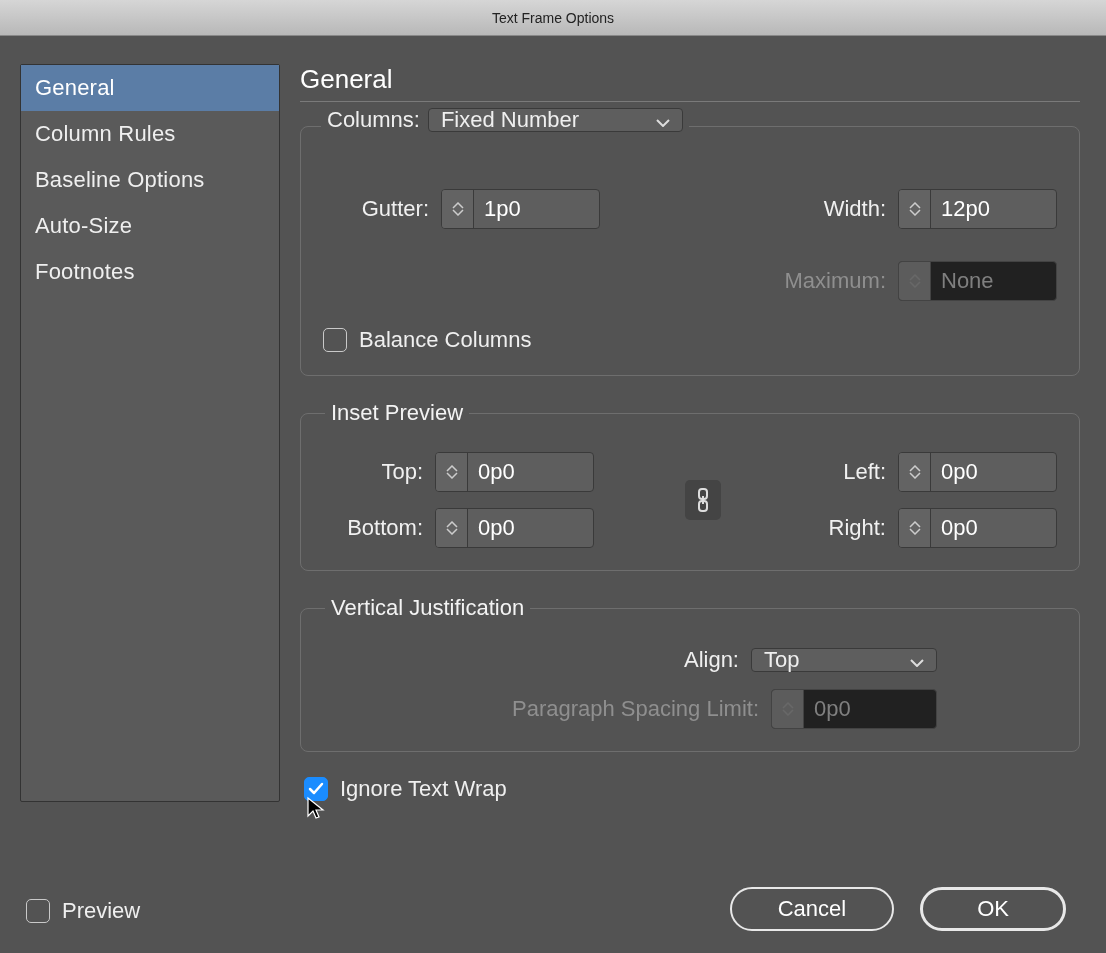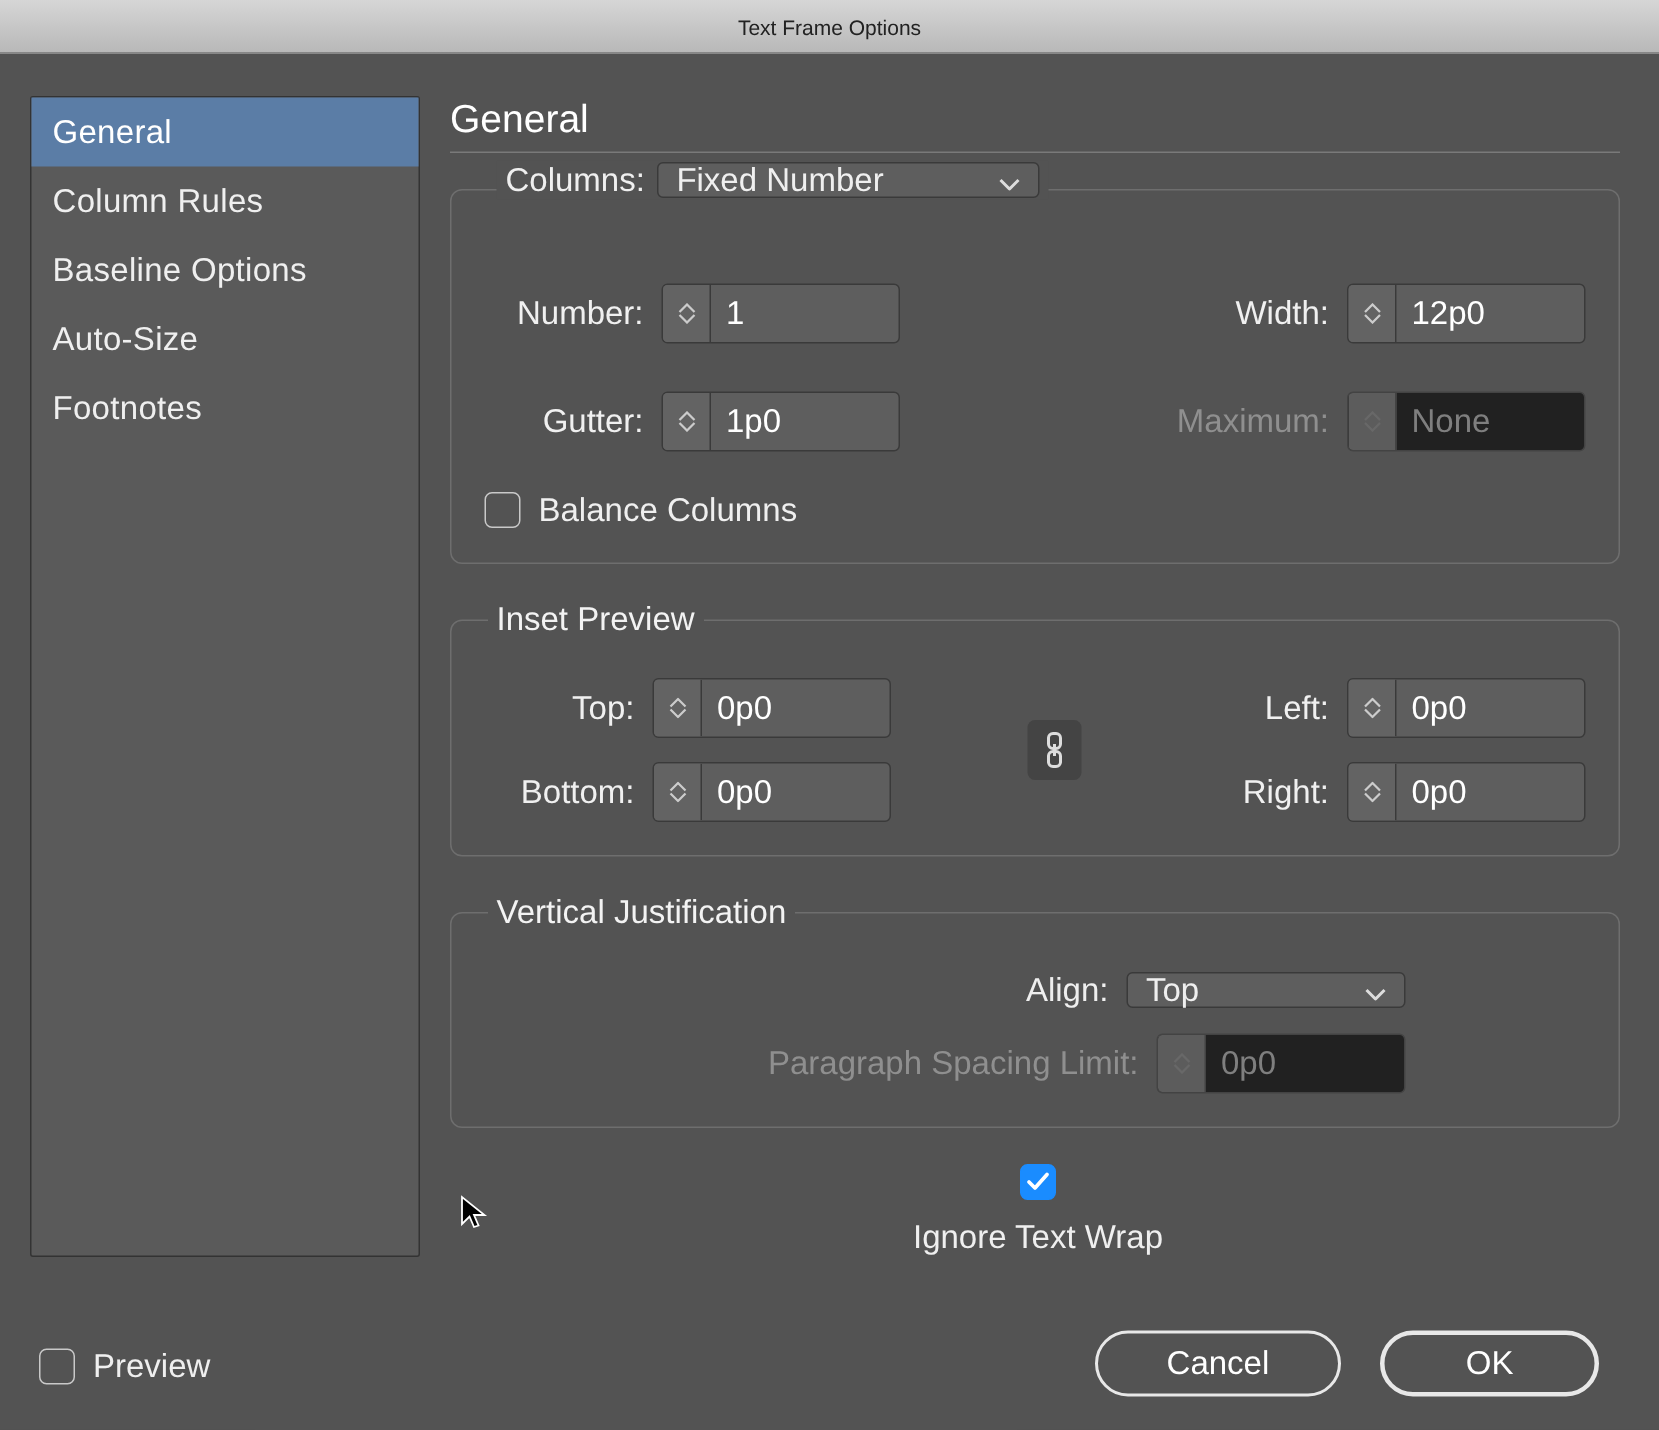--- a/index.html
+++ b/index.html
@@ -76,21 +76,21 @@
     font-size: 22px;
     color: #f3f3f3;
   }
   
   .columns-legend {
     display: flex;
     align-items: center;
     gap: 8px;
     position: absolute;
     top: -20px;
-    left: 30px;
+    left: 20px;
     background: #535353;
     padding: 0 6px;
   }
   .row {
     display: flex;
     align-items: center;
     gap: 12px;
     margin-bottom: 16px;
   }
   .label-right {
@@ -226,21 +226,20 @@
   }
   .vj-label { text-align: right; }
   .vj-row:last-child { margin-bottom: 0; }
 
   .ignore-wrap-row {
     display: flex;
     align-items: center;
     gap: 12px;
     padding-left: 4px;
     position: relative;
-    flex-direction: column;
   }
   .cursor {
     position: absolute;
     left: 6px;
     top: 20px;
   }
 
   .bottom-bar {
     position: absolute;
     bottom: 22px;
@@ -307,34 +306,20 @@
           <span class="chev">
             <svg width="14" height="8" viewBox="0 0 14 8">
                 <path d="M1 1 L7 7 L13 1" stroke="#ddd" stroke-width="2" fill="none"></path>
               </svg>
           </span>
         </div>
       </div>
 
       <div class="cols-two">
         <div class="col-left">
-          <div class="row">
-            <div class="label-right">Number:</div>
-            <div class="spinner">
-              <div class="arrows">
-                <svg viewBox="0 0 12 7">
-                    <path d="M1 6 L6 1 L11 6" stroke="#ccc" stroke-width="1.5" fill="none"></path>
-                  </svg>
-                <svg viewBox="0 0 12 7">
-                    <path d="M1 1 L6 6 L11 1" stroke="#ccc" stroke-width="1.5" fill="none"></path>
-                  </svg>
-              </div>
-              <input value="1" style="">
-            </div>
-          </div>
           <div class="row">
             <div class="label-right">Gutter:</div>
             <div class="spinner">
               <div class="arrows">
                 <svg viewBox="0 0 12 7">
                     <path d="M1 6 L6 1 L11 6" stroke="#ccc" stroke-width="1.5" fill="none"></path>
                   </svg>
                 <svg viewBox="0 0 12 7">
                     <path d="M1 1 L6 6 L11 1" stroke="#ccc" stroke-width="1.5" fill="none"></path>
                   </svg>

